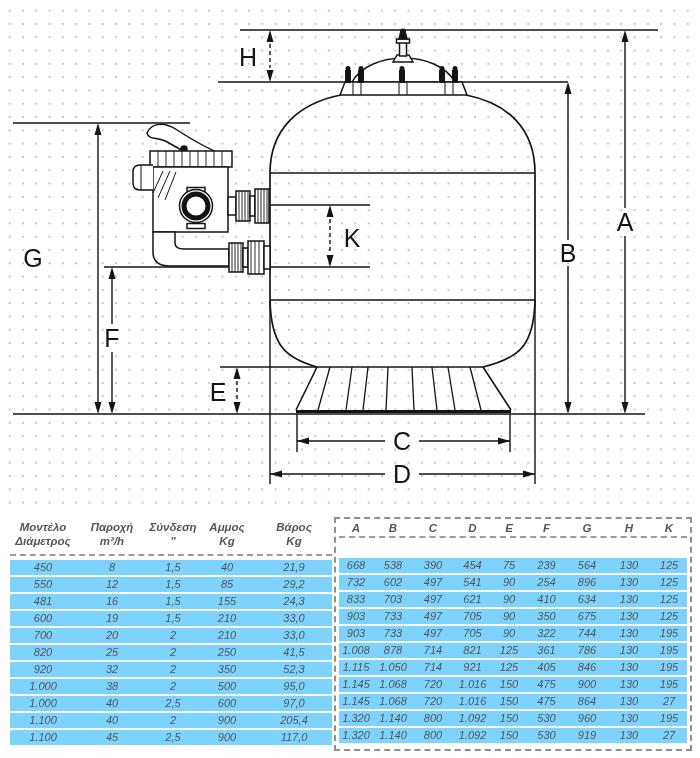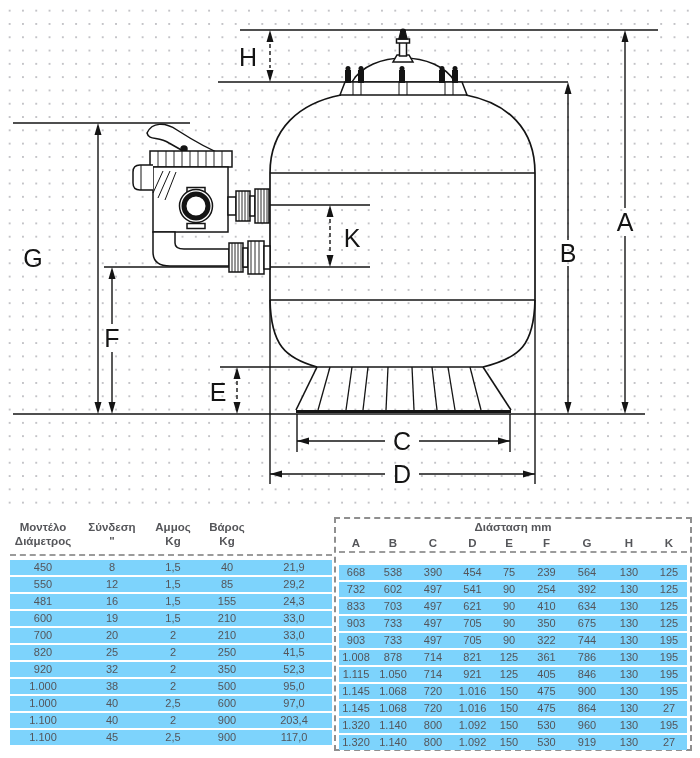--- a/index.html
+++ b/index.html
@@ -5,37 +5,37 @@
   html,body{margin:0;padding:0;background:#fff;}
   .stage{position:relative;width:700px;height:758px;background:#fff;overflow:hidden;
          font-family:"Liberation Sans",sans-serif;}
   
   .diagram{position:absolute;top:0;left:0;width:700px;height:514px;
     background-image:radial-gradient(circle,#c3c3c7 1.1px,rgba(0,0,0,0) 1.5px);
     background-size:13.3px 13.3px;background-position:3px 4px;}
   .diagram svg{position:absolute;top:0;left:0;}
   .dimlabel{font-family:"Liberation Sans",sans-serif;font-size:25px;fill:#141414;}
   
-  .tables{position:absolute;top:516px;left:0;width:700px;height:242px;color:#54555a;}
+  .tables{position:absolute;top:516px;left:0;width:700px;height:242px;color:#54555a;font-style:italic;}
   .ltable{position:absolute;top:4px;left:10px;width:322px;}
   .lgrid{display:grid;grid-template-columns:66px 72px 50px 58px 76px;}
   .lhead{padding-top:1px;height:33px;border-bottom:2px dashed #9b9b9b;}
   .hcell{text-align:center;font-size:11.5px;line-height:13.5px;font-weight:bold;color:#55565a;}
   .rowband{height:14.5px;margin-top:2.5px;background:#7dd3fc;align-items:center;
            font-size:11px;text-align:center;}
   .rowband .cell{line-height:14.5px;white-space:nowrap;}
   .lbody{margin-top:4px;}
   .rtable{position:absolute;top:1px;left:334px;width:358px;height:234px;
           border:2px dashed #8f8f8f;box-sizing:border-box;padding:1px 3px 0 3px;}
   .rgroup{text-align:center;font-size:11.5px;font-weight:bold;color:#55565a;
           height:15px;line-height:15px;}
   .rgrid{display:grid;grid-template-columns:34px 40px 40px 39px 34px 41px 40px 44px 36px;}
   .rhead{height:16px;border-bottom:2px dashed #9b9b9b;}
   .rhead .hcell{line-height:16px;}
-  .rbody{margin-top:12px;}
+  .rbody{margin-top:20px;}
 </style>
 </head>
 <body>
 
 <div class="stage">
 
   <div class="diagram">
     <svg width="700" height="514" viewBox="0 0 700 514">
 
       <g stroke="#141414" stroke-width="1.4" fill="none">
@@ -231,20 +231,24 @@
   </div>
 
   <div class="tables">
     <div class="ltable">
       <div class="lhead lgrid" id="lhead">
           <div class="hcell">
             <div class="">Μοντέλο</div>
             <div class="">Διάμετρος</div>
           </div>
           <div class="hcell">
+            <div class="">Παροχή</div>
+            <div class="">m³/h</div>
+          </div>
+          <div class="hcell">
             <div class="">Σύνδεση</div>
             <div class="">"</div>
           </div>
           <div class="hcell">
             <div class="">Αμμος</div>
             <div class="">Kg</div>
           </div>
           <div class="hcell">
             <div class="">Βάρος</div>
             <div class="">Kg</div>
@@ -312,33 +316,32 @@
             <div class="cell">40</div>
             <div class="cell">2,5</div>
             <div class="cell">600</div>
             <div class="cell">97,0</div>
           </div>
           <div class="rowband lgrid">
             <div class="cell">1.100</div>
             <div class="cell">40</div>
             <div class="cell">2</div>
             <div class="cell">900</div>
-            <div class="cell">203,4</div>
+            <div class="cell">205,4</div>
           </div>
           <div class="rowband lgrid">
             <div class="cell">1.100</div>
             <div class="cell">45</div>
             <div class="cell">2,5</div>
             <div class="cell">900</div>
             <div class="cell">117,0</div>
           </div>
         </div>
     </div>
     <div class="rtable">
-      <div class="rgroup">Διάσταση mm</div>
       <div class="rhead rgrid" id="rhead">
           <div class="hcell">A</div>
           <div class="hcell">B</div>
           <div class="hcell">C</div>
           <div class="hcell">D</div>
           <div class="hcell">E</div>
           <div class="hcell">F</div>
           <div class="hcell">G</div>
           <div class="hcell">H</div>
           <div class="hcell">K</div>
@@ -355,21 +358,21 @@
             <div class="cell">130</div>
             <div class="cell">125</div>
           </div>
           <div class="rowband rgrid">
             <div class="cell">732</div>
             <div class="cell">602</div>
             <div class="cell">497</div>
             <div class="cell">541</div>
             <div class="cell">90</div>
             <div class="cell">254</div>
-            <div class="cell">392</div>
+            <div class="cell">896</div>
             <div class="cell">130</div>
             <div class="cell">125</div>
           </div>
           <div class="rowband rgrid">
             <div class="cell">833</div>
             <div class="cell">703</div>
             <div class="cell">497</div>
             <div class="cell">621</div>
             <div class="cell">90</div>
             <div class="cell">410</div>

